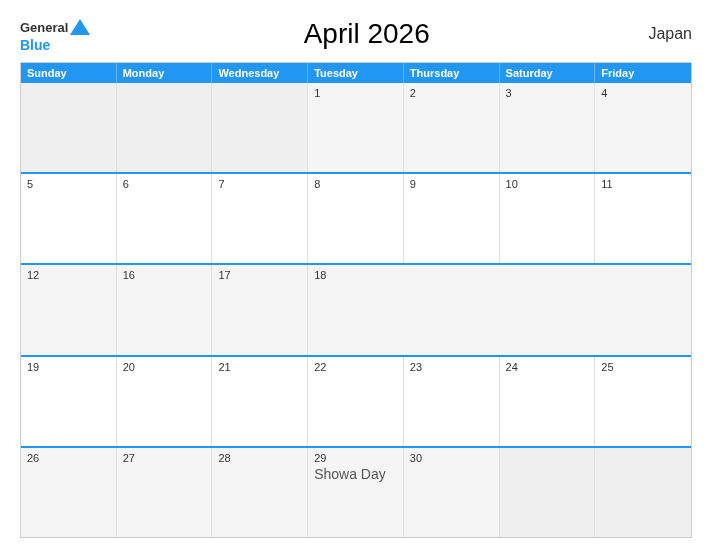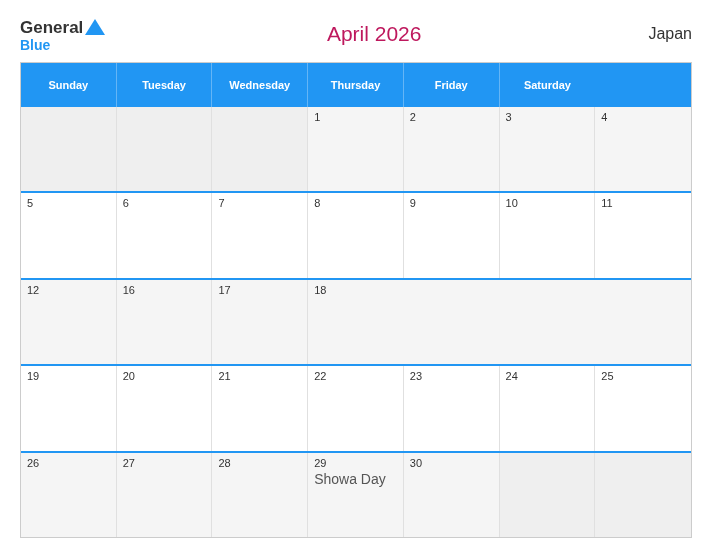--- a/index.html
+++ b/index.html
@@ -22,21 +22,21 @@
       align-items: center;
       justify-content: space-between;
       margin-bottom: 10px;
     }
     .logo {
       display: flex;
       align-items: center;
       gap: 0px;
     }
     .logo-text-general {
-      font-size: 17px;
+      font-size: 13px;
       font-weight: bold;
       color: #333;
       line-height: 1;
     }
     .logo-text-blue {
       font-size: 14px;
       font-weight: bold;
       color: #2196F3;
       line-height: 1;
     }
@@ -48,22 +48,22 @@
     .logo-block {
       display: flex;
       flex-direction: column;
       align-items: flex-start;
     }
     .logo-row {
       display: flex;
       align-items: center;
     }
     .title {
-      font-size: 21px;
-      color: #be185d;
+      font-size: 28px;
+      color: #000000;
       font-weight: normal;
       flex: 1;
       text-align: center;
     }
     .country {
       font-size: 16px;
       color: #333;
       min-width: 50px;
       text-align: right;
     }
@@ -75,22 +75,22 @@
     }
     .cal-header-row {
       display: grid;
       grid-template-columns: repeat(7, 1fr);
       background: #2196F3;
     }
     .cal-header-cell {
       color: #fff;
       font-size: 11px;
       font-weight: bold;
-      padding: 16px 6px;
-      text-align: center;
+      padding: 4px 6px;
+      text-align: left;
       border-right: 1px solid rgba(255,255,255,0.3);
     }
     .cal-header-cell:last-child { border-right: none; }
     .cal-body {
       flex: 1;
       display: flex;
       flex-direction: column;
     }
     .cal-week {
       display: grid;
@@ -151,25 +151,26 @@
         <span class="logo-text-blue">Blue</span>
       </div>
     </div>
     <h1 class="title">April 2026</h1>
     <span class="country">Japan</span>
   </div>
 
   <div class="calendar">
     <div class="cal-header-row">
       <div class="cal-header-cell">Sunday</div>
+      <div class="cal-header-cell">Monday</div>
+      <div class="cal-header-cell">Wednesday</div>
       <div class="cal-header-cell">Tuesday</div>
-      <div class="cal-header-cell">Wednesday</div>
       <div class="cal-header-cell">Thursday</div>
+      <div class="cal-header-cell">Saturday</div>
       <div class="cal-header-cell">Friday</div>
-      <div class="cal-header-cell">Saturday</div>
     </div>
     <div class="cal-body">
 
       <div class="cal-week odd-row">
         <div class="cal-cell empty"></div>
         <div class="cal-cell empty"></div>
         <div class="cal-cell empty"></div>
         <div class="cal-cell">
             <span class="day-num">1</span>
           </div>

